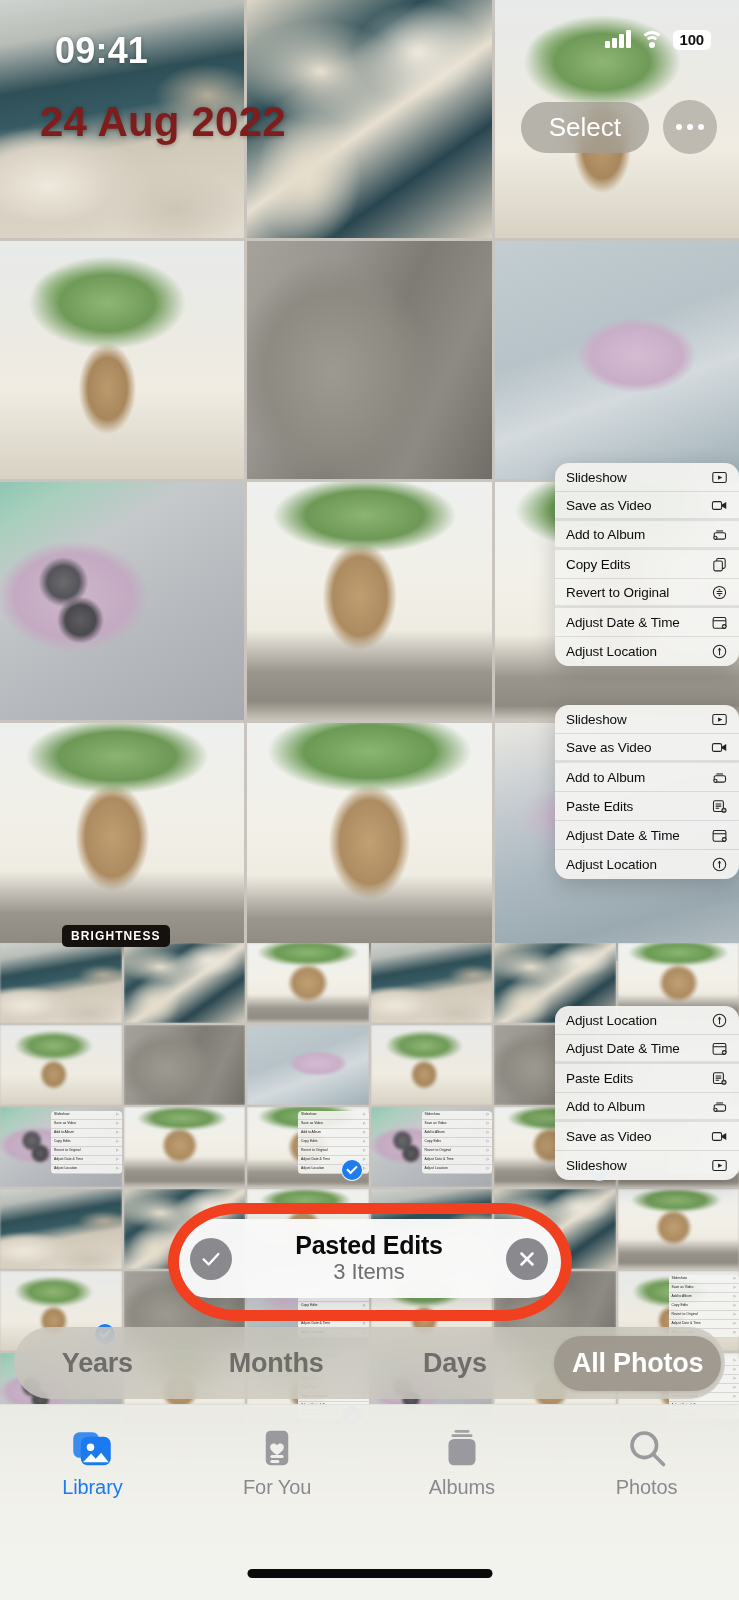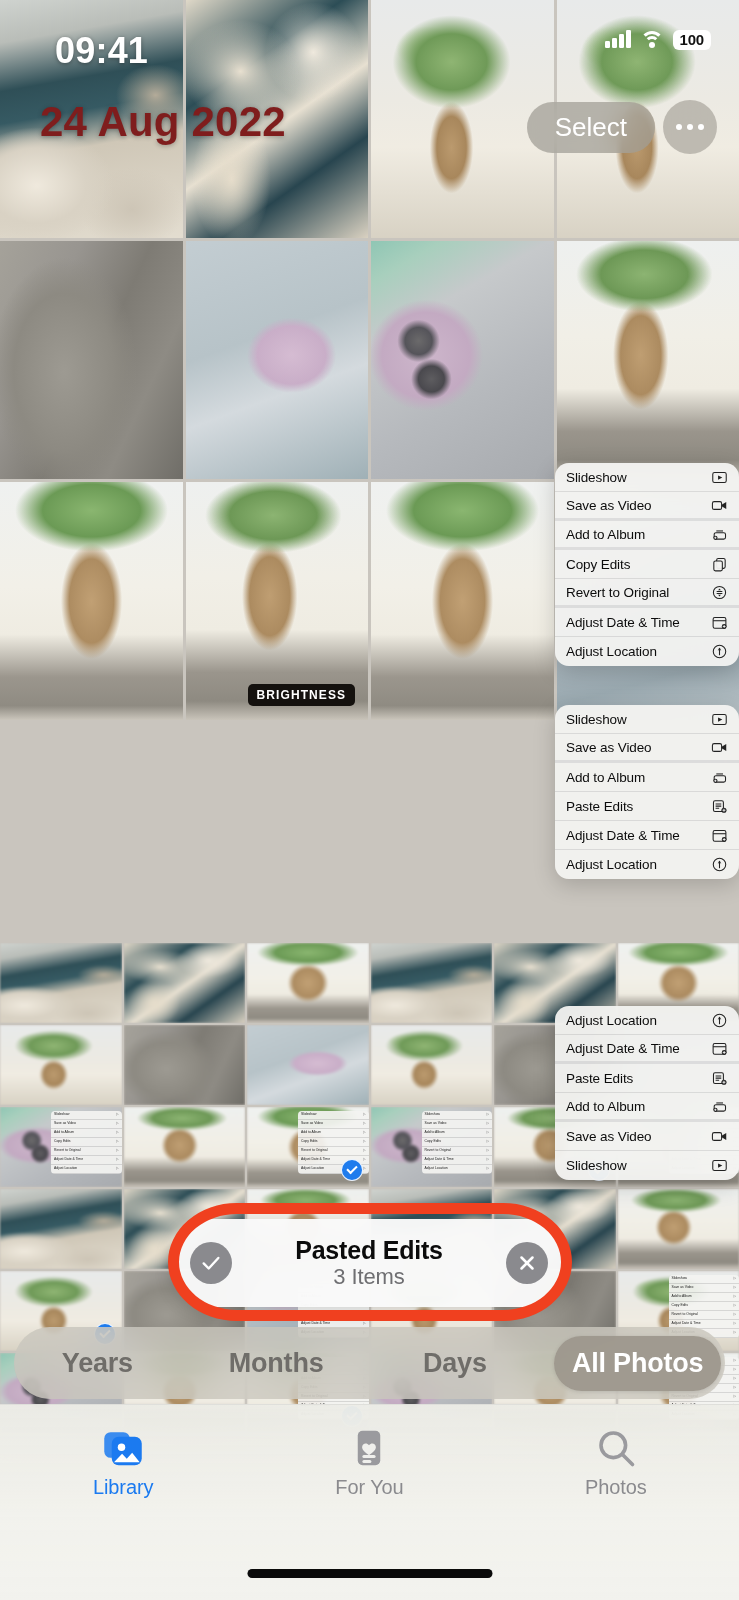--- a/index.html
+++ b/index.html
@@ -13,21 +13,21 @@
     position:relative;
     width:739px; height:1600px;
     overflow:hidden;
     background:#c9c5be;
   }
 
   
   .grid-big{
     position:absolute; left:0; top:0; width:739px; height:940px;
     display:grid;
-    grid-template-columns:repeat(4, 1fr);
+    grid-template-columns:repeat(3, 1fr);
     grid-auto-rows:238px;
     gap:3px;
   }
   .cell{ position:relative; overflow:hidden; background:#b9b4ac; }
   .cell .ph{ position:absolute; inset:0; }
 
   
   .ph-patio{
     background:
       radial-gradient(ellipse 60% 35% at 20% 78%, #efe9dd 0%, #d9d2c4 45%, rgba(0,0,0,0) 70%),
@@ -123,21 +123,21 @@
 
   .date-label{
     position:absolute; left:40px; top:98px;
     font-size:42px; font-weight:700; color:#7f1d1d;
     letter-spacing:.2px; z-index:40;
     text-shadow:0 1px 5px rgba(0,0,0,.3);
   }
 
   .topright-actions{
     position:absolute; right:22px; top:100px;
-    display:flex; align-items:center; gap:8px; z-index:40;
+    display:flex; align-items:center; gap:14px; z-index:40;
   }
   .btn-select{
     background:rgba(160,156,148,.72);
     color:#fff; font-size:26px; font-weight:500;
     padding:10px 28px; border-radius:28px;
     backdrop-filter:blur(14px);
   }
   .btn-more{
     width:54px; height:54px; border-radius:50%;
     background:rgba(170,166,158,.72);
@@ -213,21 +213,21 @@
   .mini-menu .mm{
     display:flex; align-items:center; justify-content:space-between;
     padding:0 3px; height:9px;
     border-bottom:.4px solid rgba(60,60,67,.16);
   }
   .mini-menu .mm span:last-child{ opacity:.75; }
 
   
   .toast{
     position:absolute; left:170px; top:1219px;
-    width:398px; height:88px;
+    width:398px; height:79px;
     background:rgba(250,250,250,.96);
     border-radius:40px;
     backdrop-filter:blur(22px);
     display:flex; align-items:center; justify-content:space-between;
     padding:0 20px; z-index:70;
     box-shadow:0 4px 18px rgba(0,0,0,.12);
   }
   .toast-circle{
     width:42px; height:42px; border-radius:50%;
     background:#8a8a8e; flex:none;
@@ -973,20 +973,30 @@
             <rect x="6.5" y="2.5" width="15" height="23" rx="3.2"></rect>
             <path d="M14 12.2 c-1.7-2.2-4.6-1-4.6 1.3 0 2 2.6 3.8 4.6 5.3 2-1.5 4.6-3.3 4.6-5.3 0-2.3-2.9-3.5-4.6-1.3z" fill="#efefec"></path>
             <rect x="9.6" y="18.6" width="8.8" height="2" rx="1" fill="#efefec"></rect>
             <rect x="9.6" y="22" width="6" height="2" rx="1" fill="#efefec"></rect>
           </svg>
         </div>
         <div class="tab-label">For You</div>
       </div>
       <div class="tab">
         <div class="tab-icon">
+          <svg viewBox="0 0 28 28" fill="#9a9a9e">
+            <rect x="9" y="2" width="10" height="1.9" rx=".95" opacity=".9"></rect>
+            <rect x="7" y="4.8" width="14" height="1.9" rx=".95" opacity=".95"></rect>
+            <rect x="5" y="8" width="18" height="17.5" rx="3.6"></rect>
+          </svg>
+        </div>
+        <div class="tab-label">Albums</div>
+      </div>
+      <div class="tab">
+        <div class="tab-icon">
           <svg viewBox="0 0 28 28" fill="none" stroke="#9a9a9e" stroke-width="2.4" stroke-linecap="round">
             <circle cx="12.2" cy="12.2" r="8.2"></circle>
             <line x1="18.3" y1="18.3" x2="25" y2="25"></line>
           </svg>
         </div>
         <div class="tab-label">Photos</div>
       </div>
     </div>
   <div class="home-ind"></div>
 

